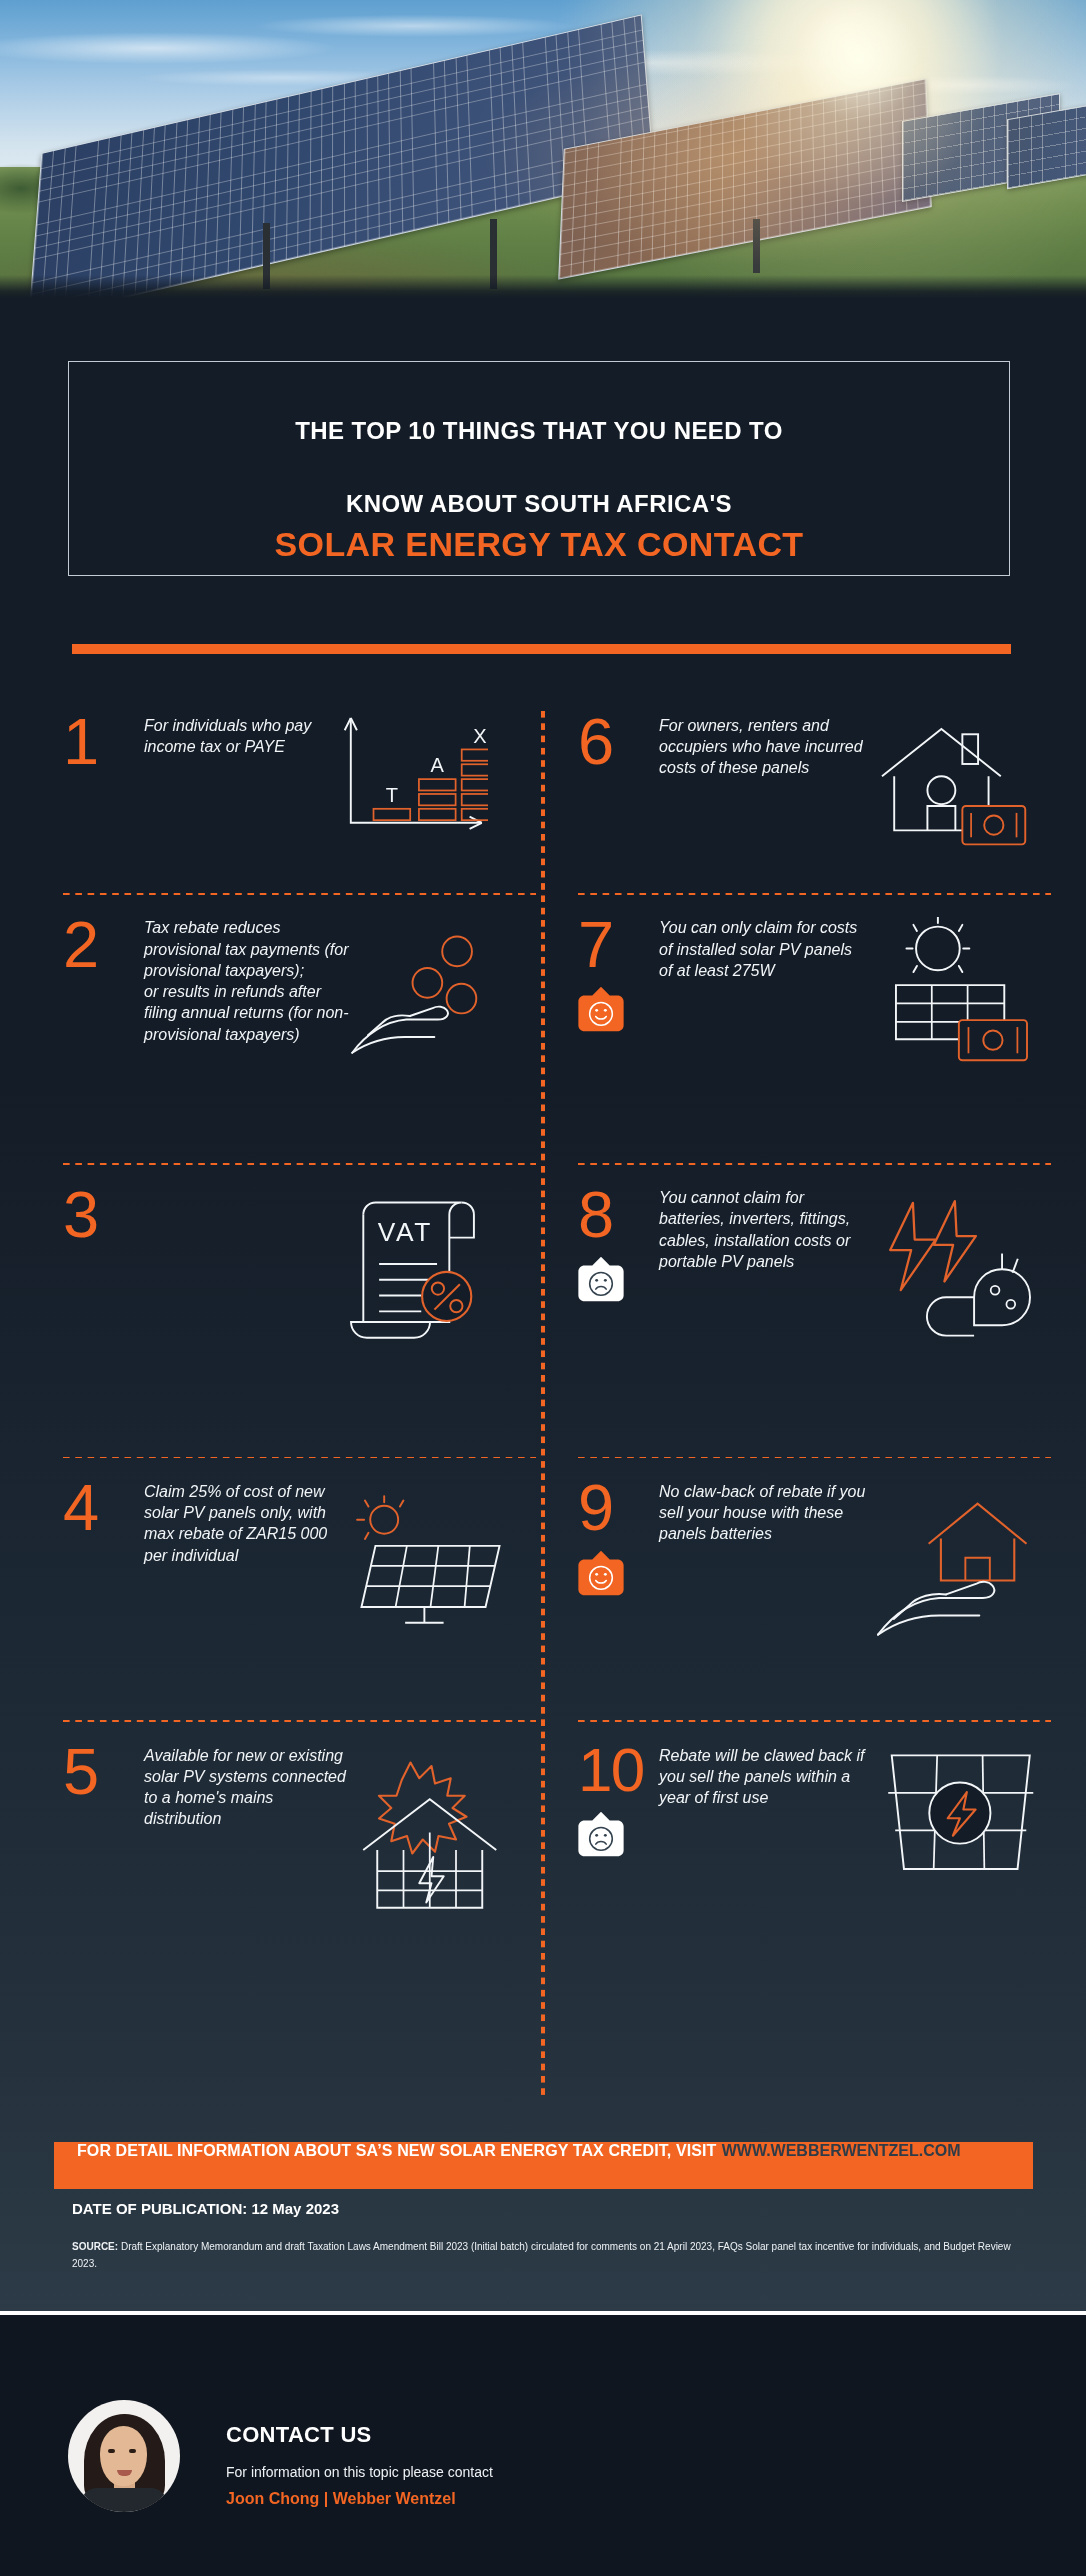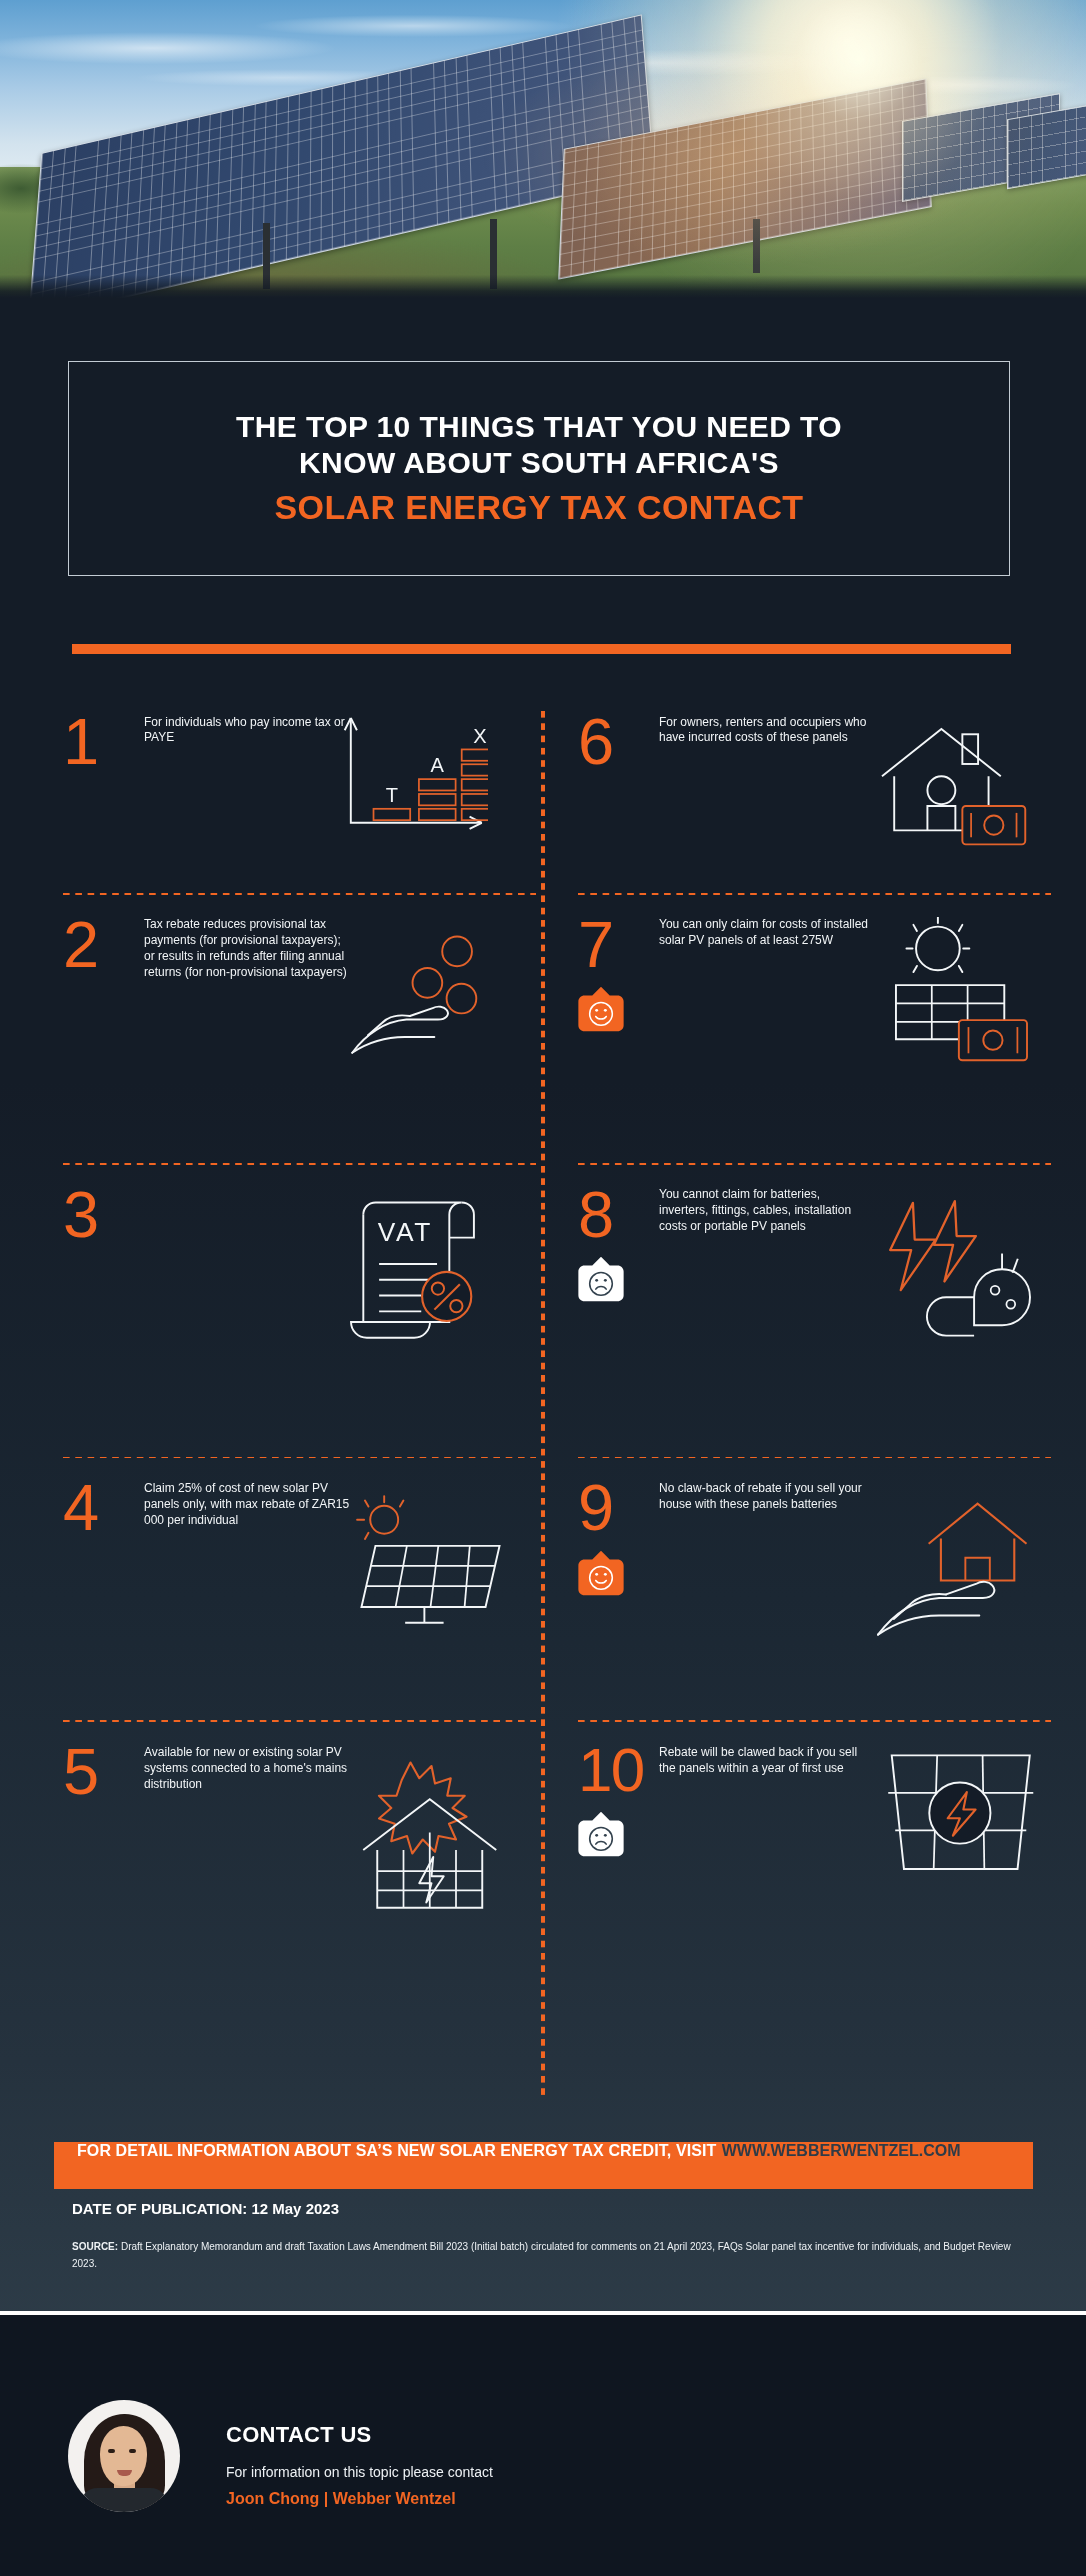--- a/index.html
+++ b/index.html
@@ -93,25 +93,26 @@
     position: absolute;
     left: 68px; top: 361px;
     width: 942px; height: 215px;
     border: 1.8px solid #c3ccd4;
     display: flex;
     align-items: center;
     justify-content: center;
   }
   .title-inner { text-align: center; line-height: 1.22; }
   .title-line {
-    font-size: 30px;
+    font-size: 24px;
     font-weight: bold;
     color: #ffffff;
     letter-spacing: 0.4px;
     display: block;
+    margin-top: 44px;
   }
   .title-accent {
     font-size: 34px;
     font-weight: bold;
     color: #f26522;
     letter-spacing: 0.4px;
     display: block;
     margin-top: 5.3px;
   }
 
@@ -156,25 +157,26 @@
 
   .badge {
     width: 46px; height: 46px;
     margin-top: 10.5px;
     position: relative;
   }
   .badge svg { display: block; }
 
   .txt {
     flex: 1 1 auto;
-    font-size: 12px;
+    font-size: 16px;
     line-height: 1.33;
     color: #f2f5f7;
     padding-top: 3.5px;
     max-width: 210px;
+    font-style: italic;
   }
   .txt .hl { color: #f26522; }
 
   .icon-slot {
     position: absolute;
     right: 0;
     top: 0;
     width: 166px;
     height: 131px;
   }

